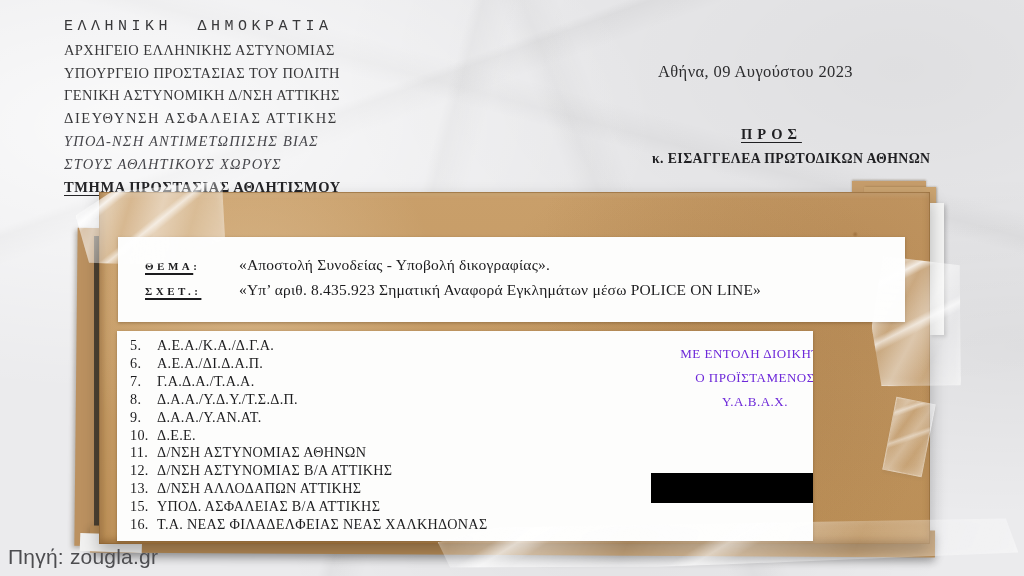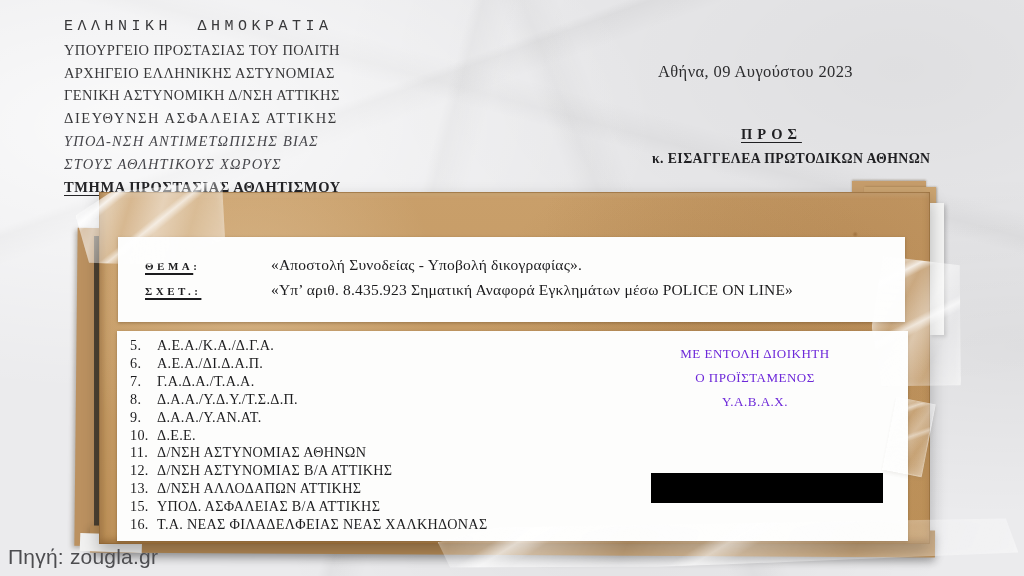--- a/index.html
+++ b/index.html
@@ -59,26 +59,26 @@
       radial-gradient(circle at 46% 84%, rgba(255,235,200,.22), transparent 30%),
       radial-gradient(circle at 92% 22%, rgba(150,100,50,.28), transparent 40%),
       linear-gradient(180deg, #c99f6a 0%, #c49a64 55%, #bd9159 100%);
     box-shadow: inset 0 0 0 1px rgba(140,98,48,.55), inset 0 -4px 7px rgba(120,80,35,.45),
       inset 4px 0 7px rgba(120,80,35,.3), inset 0 3px 5px rgba(255,240,215,.25),
       0 8px 16px rgba(0,0,0,.28);
   }
   
   .panel{ position:absolute; background:#fdfdfc; z-index:3; box-shadow:0 1px 3px rgba(80,55,20,.4); }
   .panel-subject{ left:118px; top:237px; width:787px; height:85px; }
-  .panel-body{ left:117px; top:331px; width:791px; height:210px; overflow:hidden; }
+  .panel-body{ left:117px; top:331px; width:696px; height:210px; overflow:hidden; }
   .subj-row{ position:absolute; left:27px; white-space:nowrap; color:#1c1c1e; }
   .subj-row.r1{ top:19px; } .subj-row.r2{ top:44px; }
   .subj-label{ display:inline-block; width:94px; font-weight:bold; font-size:11px; letter-spacing:3.5px; }
   .subj-label .ul{ text-decoration:underline; text-underline-offset:3px; text-decoration-thickness:1.5px; }
-  .subj-text{ font-size:15.5px; letter-spacing:.2px;margin-left:32px; }
+  .subj-text{ font-size:15.5px; letter-spacing:.2px; }
   
   .dist-list{ position:absolute; left:13px; top:6px; color:#1d1d1f; }
   .dist-row{ font-size:14.2px; line-height:17.9px; white-space:nowrap; letter-spacing:.3px; }
   .dist-num{ display:inline-block; width:27px; }
   
   .sig-block{ position:absolute; left:500px; top:11px; width:276px; text-align:center;
       color:#6d28d9; font-size:13px; line-height:24px; letter-spacing:.5px; }
   .redaction{ position:absolute; left:534px; top:142px; width:232px; height:30px; background:#000; }
   .sig-title{ position:absolute; left:510px; top:173px; width:280px; text-align:center;
       font-size:16.5px; color:#222224; letter-spacing:.3px; }
@@ -107,22 +107,22 @@
       font-family:"Liberation Sans","DejaVu Sans",sans-serif; font-weight:normal;
       font-size:21px; color:#4d4d50; letter-spacing:.2px; }
 </style>
 </head>
 <body>
 
 <div class="canvas">
 
   <div class="letterhead">
     <div class="lh-line spaced">ΕΛΛΗΝΙΚΗ ΔΗΜΟΚΡΑΤΙΑ</div>
+    <div class="lh-line">ΑΡΧΗΓΕΙΟ ΕΛΛΗΝΙΚΗΣ ΑΣΤΥΝΟΜΙΑΣ</div>
     <div class="lh-line">ΥΠΟΥΡΓΕΙΟ ΠΡΟΣΤΑΣΙΑΣ ΤΟΥ ΠΟΛΙΤΗ</div>
-    <div class="lh-line">ΑΡΧΗΓΕΙΟ ΕΛΛΗΝΙΚΗΣ ΑΣΤΥΝΟΜΙΑΣ</div>
     <div class="lh-line">ΓΕΝΙΚΗ ΑΣΤΥΝΟΜΙΚΗ Δ/ΝΣΗ ΑΤΤΙΚΗΣ</div>
     <div class="lh-line" style="letter-spacing:1.6px">ΔΙΕΥΘΥΝΣΗ ΑΣΦΑΛΕΙΑΣ ΑΤΤΙΚΗΣ</div>
     <div class="lh-line italic">ΥΠΟΔ-ΝΣΗ ΑΝΤΙΜΕΤΩΠΙΣΗΣ ΒΙΑΣ</div>
     <div class="lh-line italic">ΣΤΟΥΣ ΑΘΛΗΤΙΚΟΥΣ ΧΩΡΟΥΣ</div>
     <div class="lh-line boldline">ΤΜΗΜΑ ΠΡΟΣΤΑΣΙΑΣ ΑΘΛΗΤΙΣΜΟΥ</div>
   </div>
 
   <div class="date-line">Αθήνα, 09 Αυγούστου 2023</div>
   <div class="to-label">ΠΡΟΣ</div>
   <div class="recipient">κ. ΕΙΣΑΓΓΕΛΕΑ ΠΡΩΤΟΔΙΚΩΝ ΑΘΗΝΩΝ</div>

